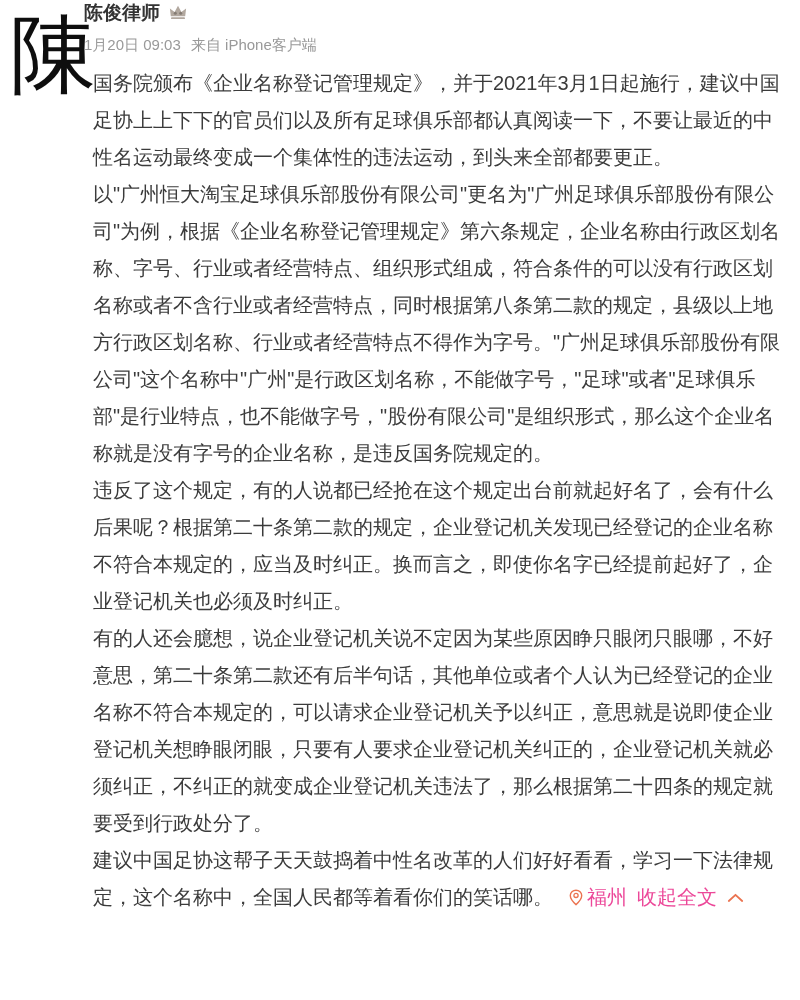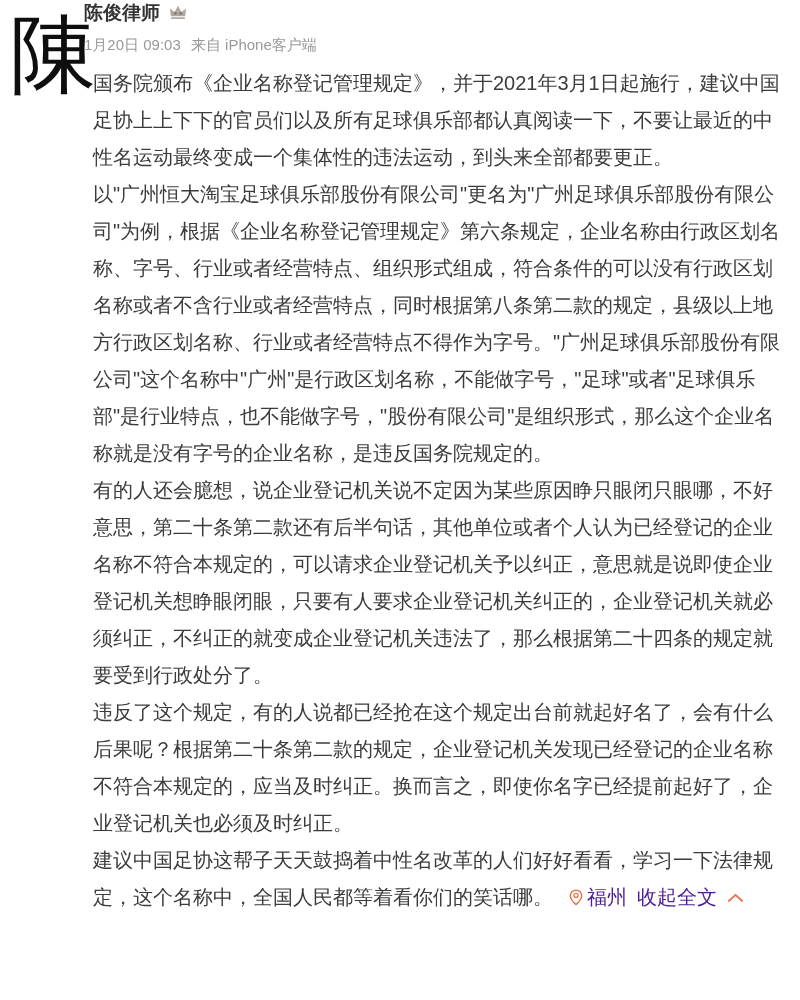--- a/index.html
+++ b/index.html
@@ -41,21 +41,21 @@
   .body {
     margin-left: 93px;
     margin-top: 10px;
     width: 688px;
     font-size: 20px;
     line-height: 37px;
     color: #3b3b3b;
   }
   .body p { margin: 0; padding: 0; }
   .suffix {
-    color: #4c1d95;
+    color: #ec4899;
     white-space: nowrap;
     margin-left: 16px;
     cursor: pointer;
   }
   .suffix svg { vertical-align: -2px; }
   .suffix .loc { margin: 0 10px 0 4px; }
   .suffix .collapse { margin-right: 10px; }
   .suffix .chev { vertical-align: 1px; }
 </style>
 </head>
@@ -81,22 +81,22 @@
     </div>
     <div class="meta">
       <span>1月20日 09:03</span>
       <span>来自 iPhone客户端</span>
     </div>
   </div>
 
   <div class="body">
     <p>国务院颁布《企业名称登记管理规定》，并于2021年3月1日起施行，建议中国足协上上下下的官员们以及所有足球俱乐部都认真阅读一下，不要让最近的中性名运动最终变成一个集体性的违法运动，到头来全部都要更正。</p>
     <p>以"广州恒大淘宝足球俱乐部股份有限公司"更名为"广州足球俱乐部股份有限公司"为例，根据《企业名称登记管理规定》第六条规定，企业名称由行政区划名称、字号、行业或者经营特点、组织形式组成，符合条件的可以没有行政区划名称或者不含行业或者经营特点，同时根据第八条第二款的规定，县级以上地方行政区划名称、行业或者经营特点不得作为字号。"广州足球俱乐部股份有限公司"这个名称中"广州"是行政区划名称，不能做字号，"足球"或者"足球俱乐部"是行业特点，也不能做字号，"股份有限公司"是组织形式，那么这个企业名称就是没有字号的企业名称，是违反国务院规定的。</p>
+    <p>违反了这个规定，有的人说都已经抢在这个规定出台前就起好名了，会有什么后果呢？根据第二十条第二款的规定，企业登记机关发现已经登记的企业名称不符合本规定的，应当及时纠正。换而言之，即使你名字已经提前起好了，企业登记机关也必须及时纠正。</p>
     <p>有的人还会臆想，说企业登记机关说不定因为某些原因睁只眼闭只眼哪，不好意思，第二十条第二款还有后半句话，其他单位或者个人认为已经登记的企业名称不符合本规定的，可以请求企业登记机关予以纠正，意思就是说即使企业登记机关想睁眼闭眼，只要有人要求企业登记机关纠正的，企业登记机关就必须纠正，不纠正的就变成企业登记机关违法了，那么根据第二十四条的规定就要受到行政处分了。</p>
-    <p>违反了这个规定，有的人说都已经抢在这个规定出台前就起好名了，会有什么后果呢？根据第二十条第二款的规定，企业登记机关发现已经登记的企业名称不符合本规定的，应当及时纠正。换而言之，即使你名字已经提前起好了，企业登记机关也必须及时纠正。</p>
     <p>
       <span>建议中国足协这帮子天天鼓捣着中性名改革的人们好好看看，学习一下法律规定，这个名称中，全国人民都等着看你们的笑话哪。</span><span class="suffix"><svg width="14" height="17" viewBox="0 0 14 17">
           <path d="M7 1.2 C3.8 1.2 1.3 3.7 1.3 6.6 C1.3 10.7 7 15.6 7 15.6 C7 15.6 12.7 10.7 12.7 6.6 C12.7 3.7 10.2 1.2 7 1.2 Z" fill="none" stroke="#eb7350" stroke-width="1.4"></path>
           <circle cx="7" cy="6.4" r="2.1" fill="none" stroke="#eb7350" stroke-width="1.3"></circle>
         </svg><span class="loc">福州</span><span class="collapse">收起全文</span><svg class="chev" width="17" height="10" viewBox="0 0 17 10">
           <polyline points="1.8,8 8.5,1.8 15.2,8" fill="none" stroke="#eb7350" stroke-width="1.8" stroke-linecap="round" stroke-linejoin="round"></polyline>
         </svg></span>
     </p>
   </div>
 

